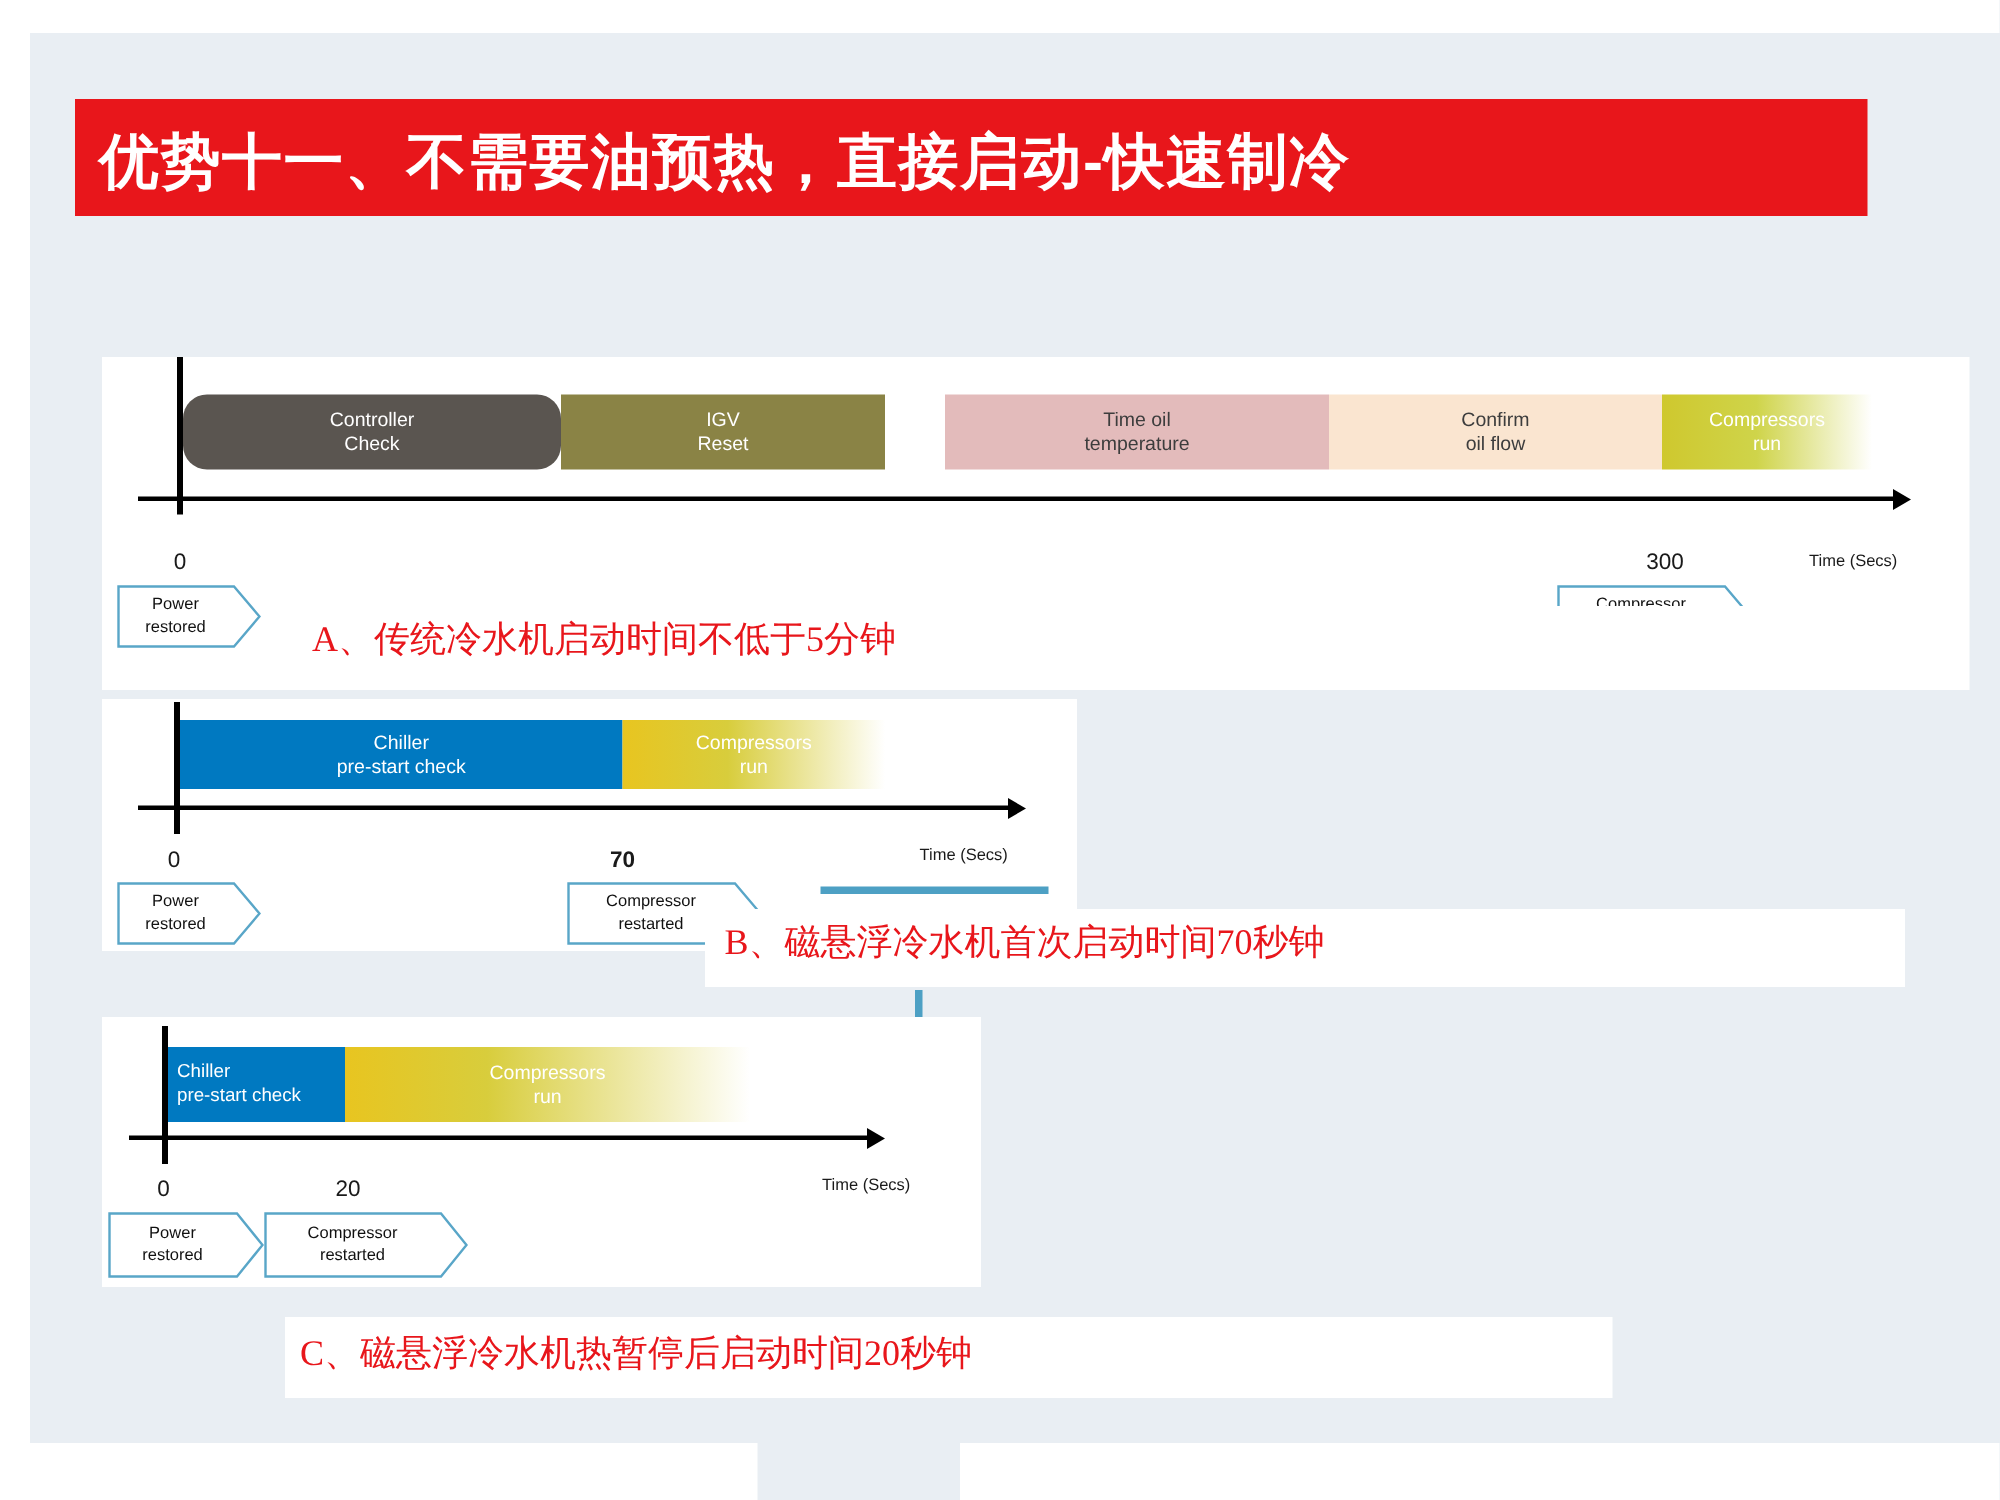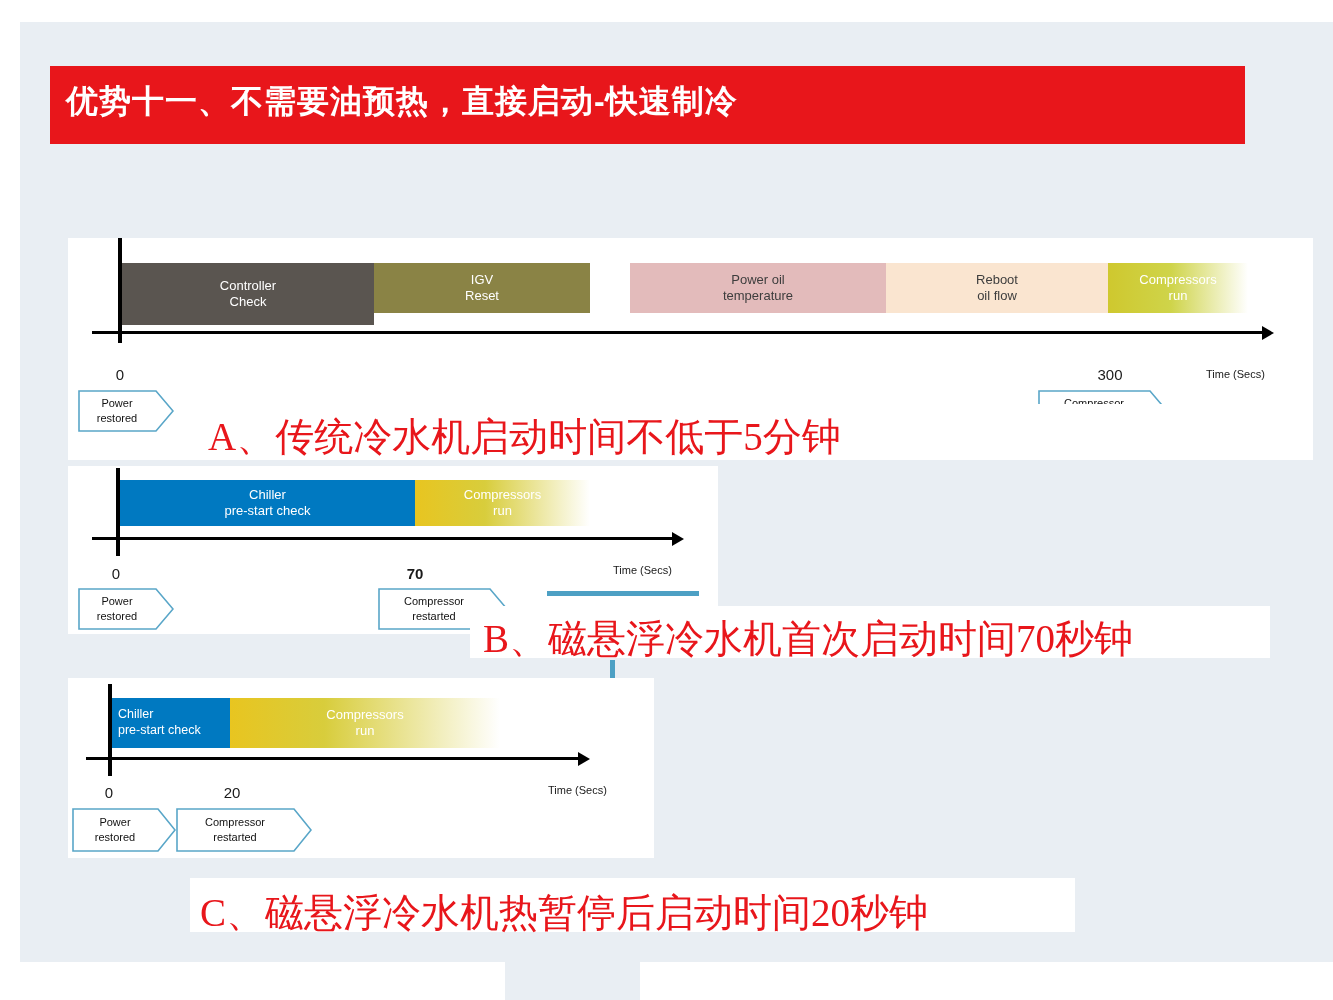--- a/index.html
+++ b/index.html
@@ -33,21 +33,21 @@
     top: 66px;
     width: 1195px;
     height: 78px;
     background: #e8161b;
   }
   .title-text {
     position: absolute;
     left: 66px;
     top: 80px;
     width: 1160px;
-    font-size: 32px;
+    font-size: 40px;
     font-weight: bold;
     color: #ffffff;
     letter-spacing: 1px;
     white-space: nowrap;
   }
   
   .chart-card {
     position: absolute;
     background: #ffffff;
   }
@@ -117,21 +117,21 @@
     line-height: 1.35;
   }
   
   .caption-band {
     position: absolute;
     background: #ffffff;
   }
   .caption-text {
     position: absolute;
     font-family: "Liberation Serif", serif;
-    font-size: 39px;
+    font-size: 24px;
     color: #e8161b;
     white-space: nowrap;
     text-align: center;
   }
   .accent-bar {
     position: absolute;
     background: #4da0c4;
   }
   .accent-corner {
     position: absolute;
@@ -143,34 +143,34 @@
 <body>
 
 <div class="slide-bg-left"></div>
 <div class="slide-bg-top"></div>
 
 <div class="title-banner"></div>
 <div class="title-text">优势十一、不需要油预热，直接启动-快速制冷</div>
 
 <div class="chart-card" style="left:68px; top:238px; width:1245px; height:222px;"></div>
 
-<div class="seg dark" style="left:122px; top:263px; width:252px; height:62px; background:#5a5550;">
+<div class="seg dark" style="left:122px; top:263px; width:252px; height:50px; background:#5a5550;border-radius:16px;">
   <span>Controller</span>
   <span>Check</span>
 </div>
 <div class="seg dark" style="left:374px; top:263px; width:216px; height:50px; background:#8a8345;">
   <span>IGV</span>
   <span>Reset</span>
 </div>
 <div class="seg light" style="left:630px; top:263px; width:256px; height:50px; background:#e3bbbb;">
-  <span>Power oil</span>
+  <span>Time oil</span>
   <span>temperature</span>
 </div>
 <div class="seg light" style="left:886px; top:263px; width:222px; height:50px; background:#fae5d0;">
-  <span>Reboot</span>
+  <span>Confirm</span>
   <span>oil flow</span>
 </div>
 <div class="seg dark" style="left:1108px; top:263px; width:140px; height:50px; background:linear-gradient(90deg,#cfc82e 0%,#cfd44a 45%,#ffffff 100%);">
   <span>Compressors</span>
   <span>run</span>
 </div>
 
 <div class="axis-y" style="left:118px; top:238px; height:105px;"></div>
 <div class="axis-x" style="left:92px; top:331px; width:1170px;"></div>
 <div class="axis-arrow" style="left:1262px; top:326px;"></div>

